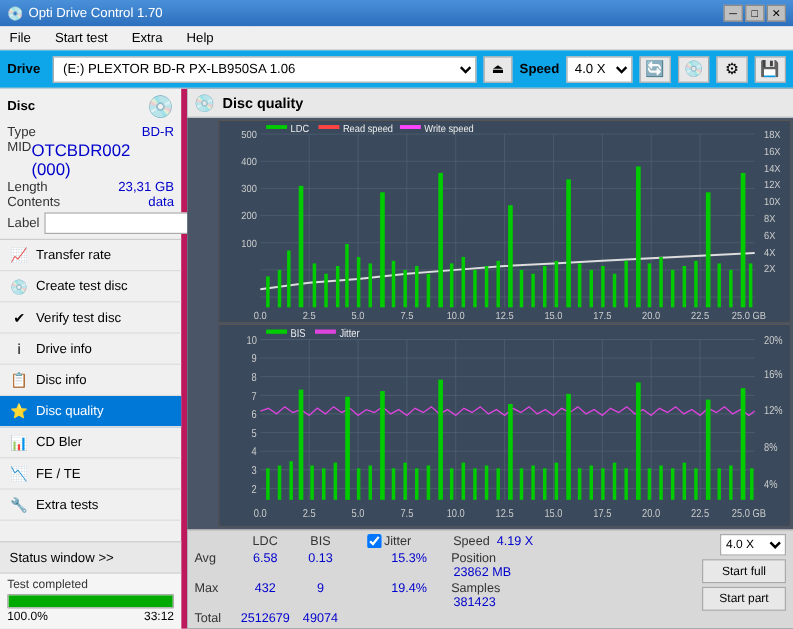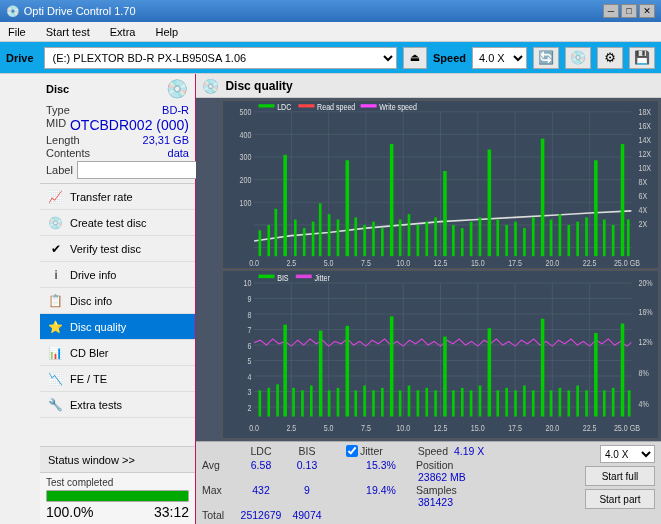--- a/index.html
+++ b/index.html
@@ -21,21 +21,21 @@
     .drive-select { flex: 1; height: 22px; border: 1px solid #aaa; background: white; font-size: 11px; padding: 0 4px; }
     .eject-btn { width: 24px; height: 22px; background: #e8e8e8; border: 1px solid #aaa; display: flex; align-items: center; justify-content: center; cursor: pointer; }
     .speed-label { font-weight: bold; }
     .speed-select { height: 22px; border: 1px solid #aaa; background: white; font-size: 11px; padding: 0 2px; width: 55px; }
     .icon-btn { width: 26px; height: 22px; background: #e8e8e8; border: 1px solid #aaa; display: flex; align-items: center; justify-content: center; cursor: pointer; font-size: 13px; }
     
     
     .main { display: flex; height: calc(524px - 22px - 20px - 32px); }
     
     
-    .sidebar { width: 156px; background: #f0f0f0; border-right: 1px solid #be185d; display: flex; flex-direction: column; margin-left: 40px; }
+    .sidebar { width: 156px; background: #f0f0f0; border-right: 5px solid #be185d; display: flex; flex-direction: column; }
     .disc-info-panel { padding: 4px 6px; border-bottom: 1px solid #ccc; }
     .disc-header { display: flex; align-items: center; justify-content: space-between; margin-bottom: 4px; }
     .disc-title { font-weight: bold; font-size: 11px; }
     .disc-row { display: flex; justify-content: space-between; margin-bottom: 1px; font-size: 11px; }
     .disc-row-label { color: #333; }
     .disc-row-value { color: #0000cc; font-weight: normal; }
     .label-row { display: flex; align-items: center; gap: 4px; margin-top: 2px; }
     .label-input { flex: 1; height: 18px; border: 1px solid #aaa; background: white; font-size: 10px; }
     .label-icon-btn { width: 18px; height: 18px; border: 1px solid #aaa; background: #e8e8e8; display: flex; align-items: center; justify-content: center; cursor: pointer; font-size: 10px; }
     
@@ -44,21 +44,21 @@
     .nav-item.active { background: #0078d7; color: white; }
     .nav-icon { width: 16px; height: 16px; display: flex; align-items: center; justify-content: center; font-size: 12px; }
     
     
     .status-section { margin-top: auto; }
     .status-window-btn { height: 26px; display: flex; align-items: center; padding-left: 8px; gap: 6px; cursor: pointer; font-size: 11px; border-top: 1px solid #ccc; background: #e8e8e8; }
     .progress-area { padding: 4px 6px; border-top: 1px solid #ccc; background: #f5f5f5; }
     .progress-bar-outer { height: 12px; background: #ddd; border: 1px solid #aaa; border-radius: 1px; overflow: hidden; }
     .progress-bar-inner { height: 100%; background: #00aa00; }
     .status-text { font-size: 10px; color: #333; margin-bottom: 2px; }
-    .progress-time { display: flex; justify-content: space-between; font-size: 14px; margin-top: 2px; }
+    .progress-time { display: flex; justify-content: space-between; font-size: 10px; margin-top: 2px; }
     
     
     .content { flex: 1; background: #4a5568; display: flex; flex-direction: column; overflow: hidden; }
     
     
     .dq-header { background: #e8e8e8; height: 24px; display: flex; align-items: center; padding: 0 6px; gap: 6px; border-bottom: 1px solid #ccc; }
     .dq-icon { color: #0066cc; font-size: 14px; }
     .dq-title { font-weight: bold; font-size: 12px; }
     
     

